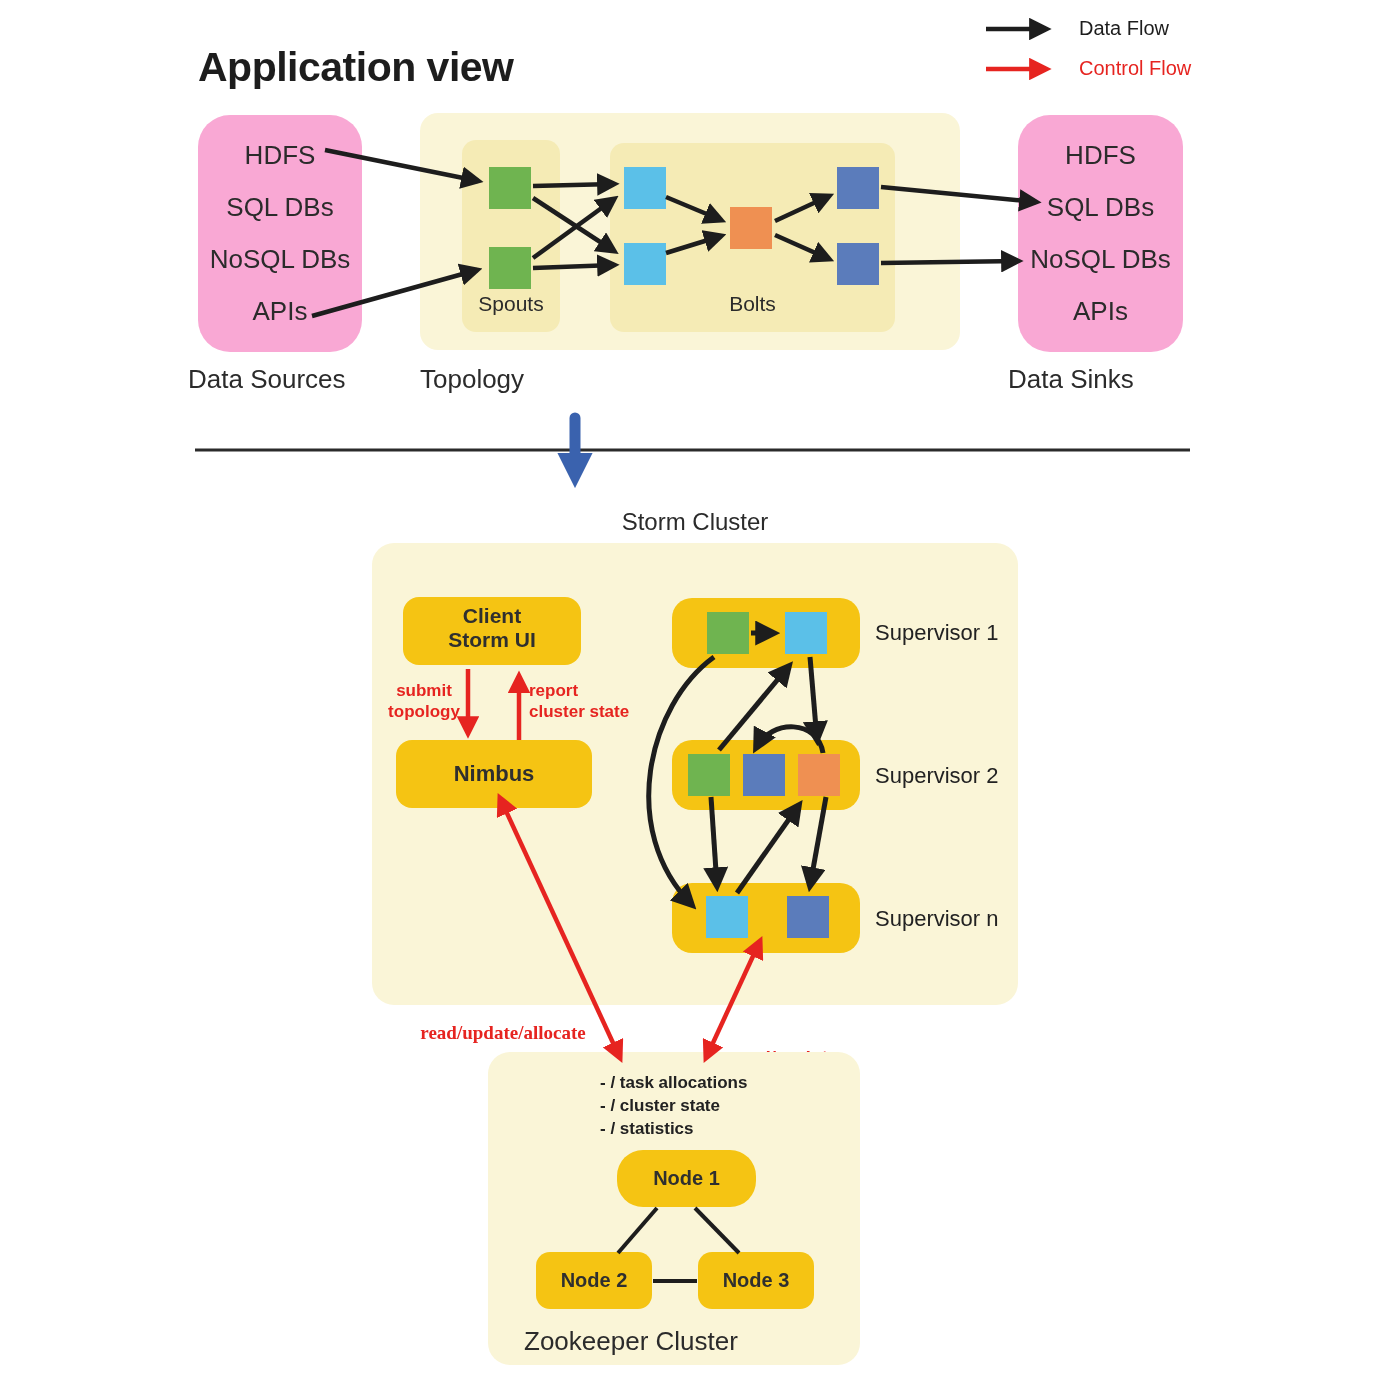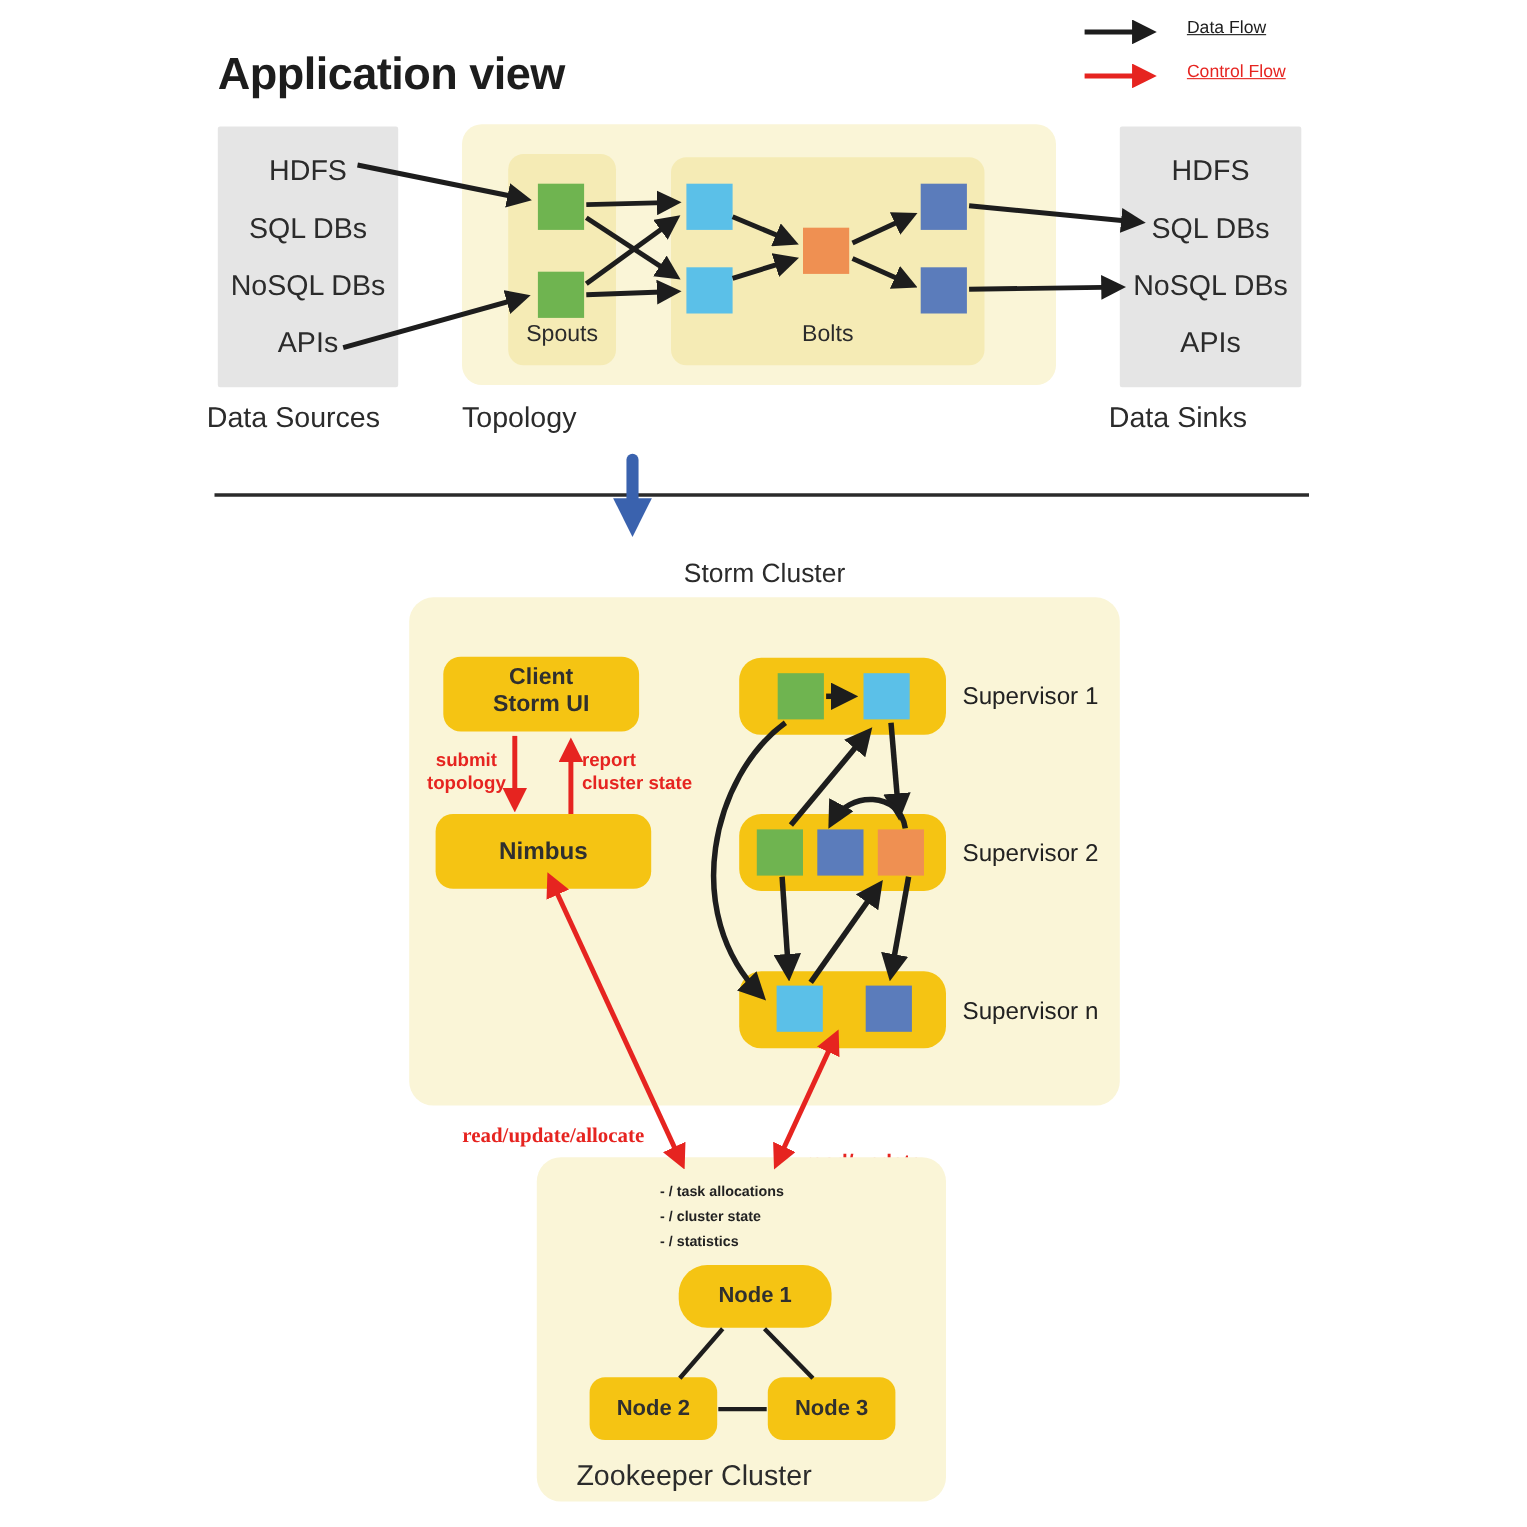--- a/index.html
+++ b/index.html
@@ -1,38 +1,38 @@
 <!DOCTYPE html>
 <html><head>
 <meta charset="utf-8">
 <style>
   html,body{margin:0;padding:0;background:#ffffff;}
   #page{position:relative;width:1388px;height:1388px;background:#ffffff;overflow:hidden;
         font-family:"Liberation Sans",sans-serif;color:#1d1d1d;}
   .abs{position:absolute;}
   .section-title{font-size:41px;font-weight:bold;color:#1d1d1d;letter-spacing:-0.5px;}
   .pale-box{background:#FAF5D7;border-radius:22px;}
-  .mid-box{background:#e5e5e5;border-radius:2px;}
+  .mid-box{background:#f9a8d4;border-radius:32px;}
   .inner-box{background:#F5EBB5;border-radius:14px;}
   .gold-box{background:#F5C413;border-radius:16px;}
   .sq{position:absolute;width:42px;height:42px;}
   .green{background:#6FB450;}
   .lblue{background:#5BC0E8;}
   .dblue{background:#5B7CBB;}
   .orange{background:#EF9052;}
   .src-list{display:flex;flex-direction:column;justify-content:space-around;align-items:center;
             font-size:26px;color:#2b2b2b;padding:14px 0;box-sizing:border-box;}
   .box-label{font-size:26px;color:#2b2b2b;text-align:left;}
   .small-label{font-size:21px;color:#2b2b2b;text-align:center;}
-  .legend-text{font-size:16px;color:#1d1d1d;text-decoration:underline;}
+  .legend-text{font-size:20px;color:#1d1d1d;}
   .red-text{color:#E62420;}
   .sup-label{font-size:22px;color:#222222;}
   .gold-text{font-size:20px;font-weight:600;color:#2f2f2f;text-align:center;}
   .ctrl-label{font-size:19px;font-weight:600;color:#E62420;text-align:center;}
-  .zk-list{font-size:13px;font-weight:600;color:#222222;line-height:23px;}
+  .zk-list{font-size:17px;font-weight:600;color:#222222;line-height:23px;}
   svg{position:absolute;left:0;top:0;pointer-events:none;}
 </style>
 </head>
 <body>
 
 <div id="page">
 
   <div class="abs section-title" style="left:198px;top:44px;">Application view</div>
 
   <div class="abs legend-text" style="left:1079px;top:17px;">Data Flow</div>

